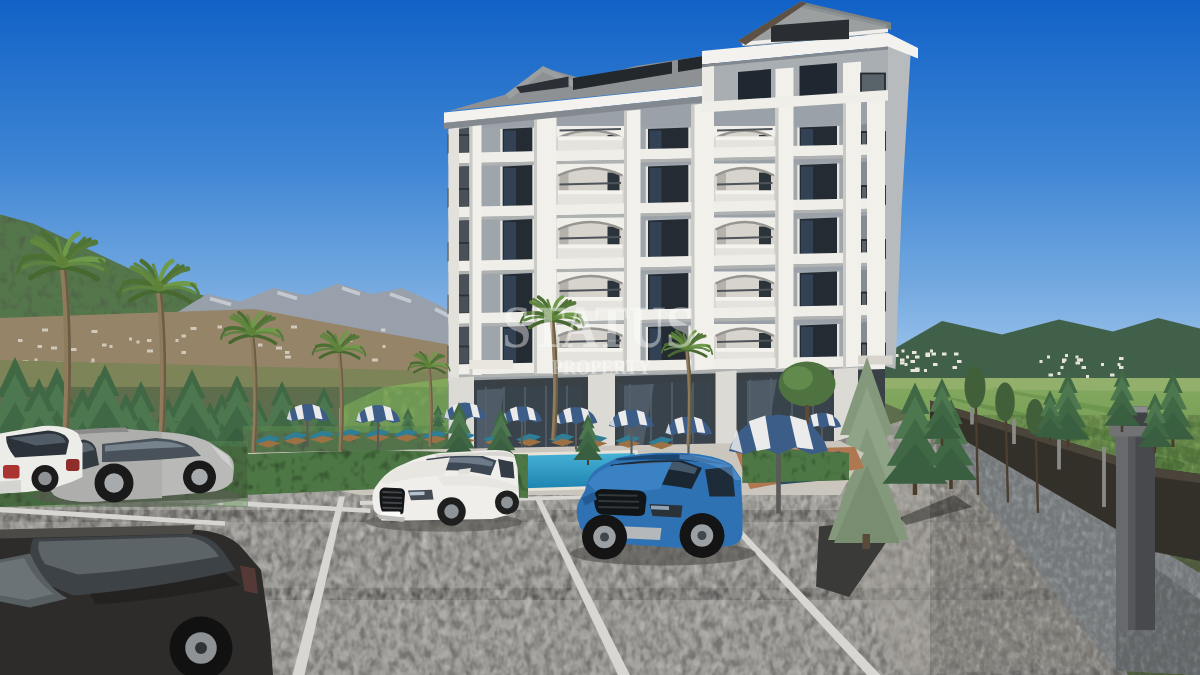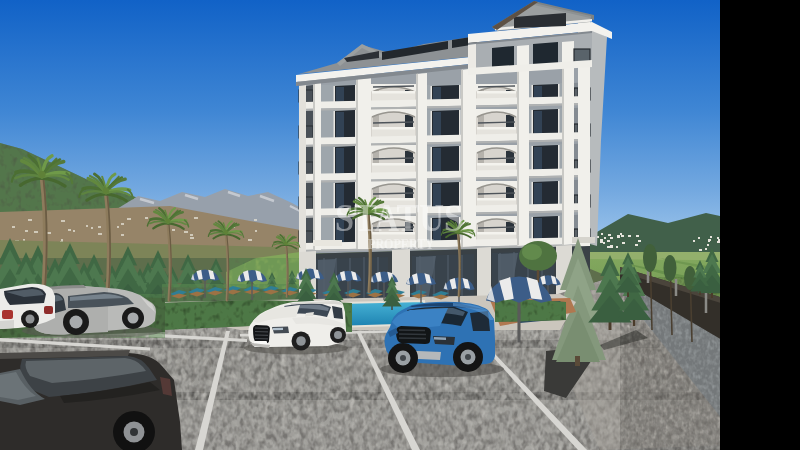--- a/index.html
+++ b/index.html
@@ -1,16 +1,16 @@
 <!DOCTYPE html>
 <html><head>
 <meta charset="utf-8">
 <style>
 html,body{margin:0;padding:0;background:#000;}
-#stage{width:720px;height:450px;overflow:hidden;position:relative;background:#5eead4;font-family:"Liberation Sans", sans-serif;}
+#stage{width:800px;height:450px;overflow:hidden;position:relative;background:#5eead4;font-family:"Liberation Sans", sans-serif;}
 </style>
 </head>
 <body>
 <div id="stage">
 <svg width="800" height="450" viewBox="0 0 800 450">
 <defs>
 <linearGradient id="sky" x1="0" y1="0" x2="0" y2="1">
  <stop offset="0" stop-color="#1162c7"></stop>
  <stop offset="0.45" stop-color="#3f86d4"></stop>
  <stop offset="0.78" stop-color="#74a9e0"></stop>

